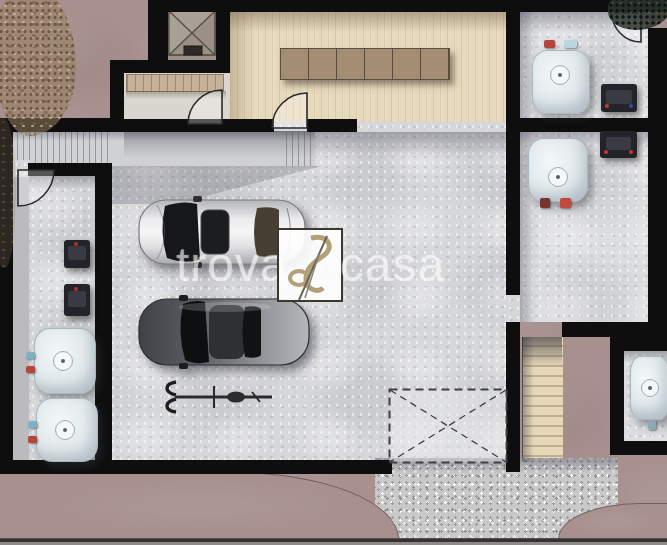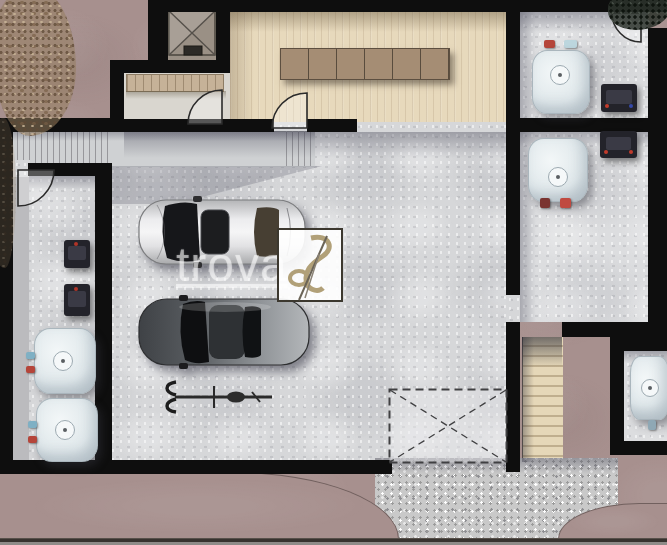--- a/index.html
+++ b/index.html
@@ -61,21 +61,21 @@
   .knob::after{content:'';position:absolute;left:50%;top:50%;width:4px;height:4px;margin:-2px 0 0 -2px;border-radius:50%;background:#5a5f63;}
   .panel{position:absolute;background:#23232a;border-radius:3px;box-shadow:3px 4px 6px rgba(0,0,0,.45);}
   .panel .screen{position:absolute;left:15%;top:22%;width:70%;height:50%;background:#3a3a45;border-radius:2px;}
   .dot{position:absolute;width:4px;height:4px;border-radius:50%;}
   .stub{position:absolute;border-radius:2px;box-shadow:1px 1px 2px rgba(0,0,0,.4);}
   .tree{position:absolute;filter:blur(.4px);}
   #watermark{
     position:absolute;left:176px;top:228px;display:flex;align-items:center;gap:3px;
     z-index:60;color:rgba(255,255,255,.52);font-size:48px;letter-spacing:1px;font-weight:400;
   }
-  #watermark .wm-text{line-height:1;text-shadow:0 0 2px rgba(255,255,255,.25);text-decoration:underline;}
+  #watermark .wm-text{line-height:1;text-shadow:0 0 2px rgba(255,255,255,.25);}
 </style>
 </head>
 <body>
 
 <div id="canvas">
 
   <div class="abs concrete" style="left:13px;top:122px;width:493px;height:348px;"></div>
 
   <div class="abs" style="left:13px;top:131px;width:302px;height:35px;background:#cfd1d3;border-top:1px solid rgba(90,90,95,.6);"></div>
   <div class="abs stair-lines" style="left:17px;top:131px;width:95px;height:35px;"></div>
@@ -268,15 +268,16 @@
 
   <div id="watermark">
     <span class="wm-text">trova</span>
     <svg width="66" height="74" viewBox="0 0 66 74" style="margin:0 -6px 0 -14px;">
       <rect x="1" y="1" width="64" height="72" fill="rgba(255,255,255,.9)" stroke="#3c382f" stroke-width="2"></rect>
       <path d="M34 10 C52 6 58 20 46 28 C34 36 26 44 30 56 C33 63 42 64 46 60" stroke="#b1a078" stroke-width="5" fill="none"></path>
       <ellipse cx="22" cy="50" rx="9" ry="7" stroke="#b1a078" stroke-width="4" fill="none"></ellipse>
       <line x1="50" y1="8" x2="22" y2="72" stroke="#6b6457" stroke-width="2"></line>
       <line x1="42" y1="26" x2="28" y2="70" stroke="#8a8275" stroke-width="1.5"></line>
     </svg>
+    <span class="wm-text">casa</span>
   </div>
 
 </div>
 
 </body></html>

